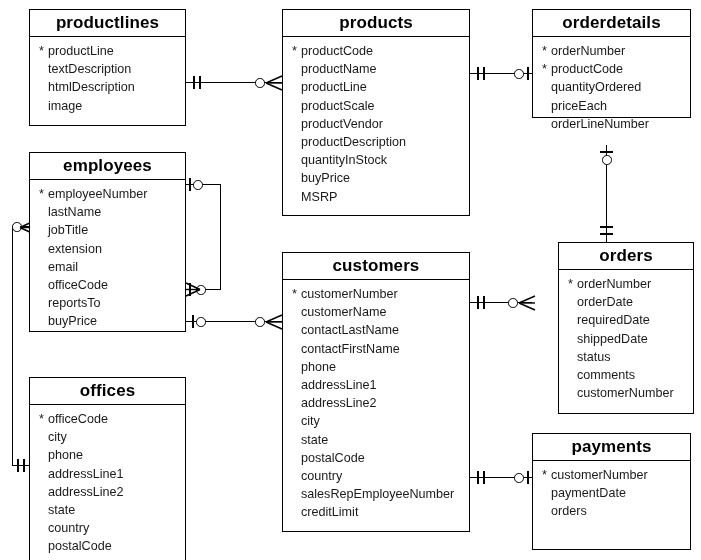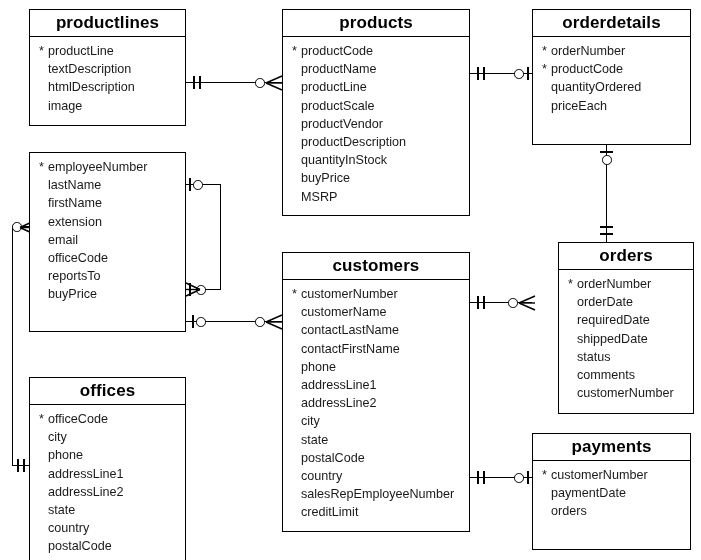--- a/index.html
+++ b/index.html
@@ -208,35 +208,37 @@
       <div class="field"><span class="pk-mark blank">&nbsp;</span><span>productLine</span></div>
       <div class="field"><span class="pk-mark blank">&nbsp;</span><span>productScale</span></div>
       <div class="field"><span class="pk-mark blank">&nbsp;</span><span>productVendor</span></div>
       <div class="field"><span class="pk-mark blank">&nbsp;</span><span>productDescription</span></div>
       <div class="field"><span class="pk-mark blank">&nbsp;</span><span>quantityInStock</span></div>
       <div class="field"><span class="pk-mark blank">&nbsp;</span><span>buyPrice</span></div>
       <div class="field"><span class="pk-mark blank">&nbsp;</span><span>MSRP</span></div>
     </div>
   </div>
 
-  <div class="entity" style="left:532px; top:9px; width:159px; height:136px;">
+  <div class="entity" style="left:532px; top:9px; width:159px; height:109px;">
     <div class="entity-header">orderdetails</div>
     <div class="entity-fields">
       <div class="field"><span class="pk-mark">*</span><span>orderNumber</span></div>
       <div class="field"><span class="pk-mark">*</span><span>productCode</span></div>
       <div class="field"><span class="pk-mark blank">&nbsp;</span><span>quantityOrdered</span></div>
       <div class="field"><span class="pk-mark blank">&nbsp;</span><span>priceEach</span></div>
+      <div class="field"><span class="pk-mark blank">&nbsp;</span><span>orderLineNumber</span></div>
     </div>
   </div>
 
   <div class="entity" style="left:29px; top:152px; width:157px; height:180px;">
+    <div class="entity-header">employees</div>
     <div class="entity-fields">
       <div class="field"><span class="pk-mark">*</span><span>employeeNumber</span></div>
       <div class="field"><span class="pk-mark blank">&nbsp;</span><span>lastName</span></div>
-      <div class="field"><span class="pk-mark blank">&nbsp;</span><span>firstName</span></div>
+      <div class="field"><span class="pk-mark blank">&nbsp;</span><span>jobTitle</span></div>
       <div class="field"><span class="pk-mark blank">&nbsp;</span><span>extension</span></div>
       <div class="field"><span class="pk-mark blank">&nbsp;</span><span>email</span></div>
       <div class="field"><span class="pk-mark blank">&nbsp;</span><span>officeCode</span></div>
       <div class="field"><span class="pk-mark blank">&nbsp;</span><span>reportsTo</span></div>
       <div class="field"><span class="pk-mark blank">&nbsp;</span><span>buyPrice</span></div>
     </div>
   </div>
 
   <div class="entity" style="left:282px; top:252px; width:188px; height:280px;">
     <div class="entity-header">customers</div>

